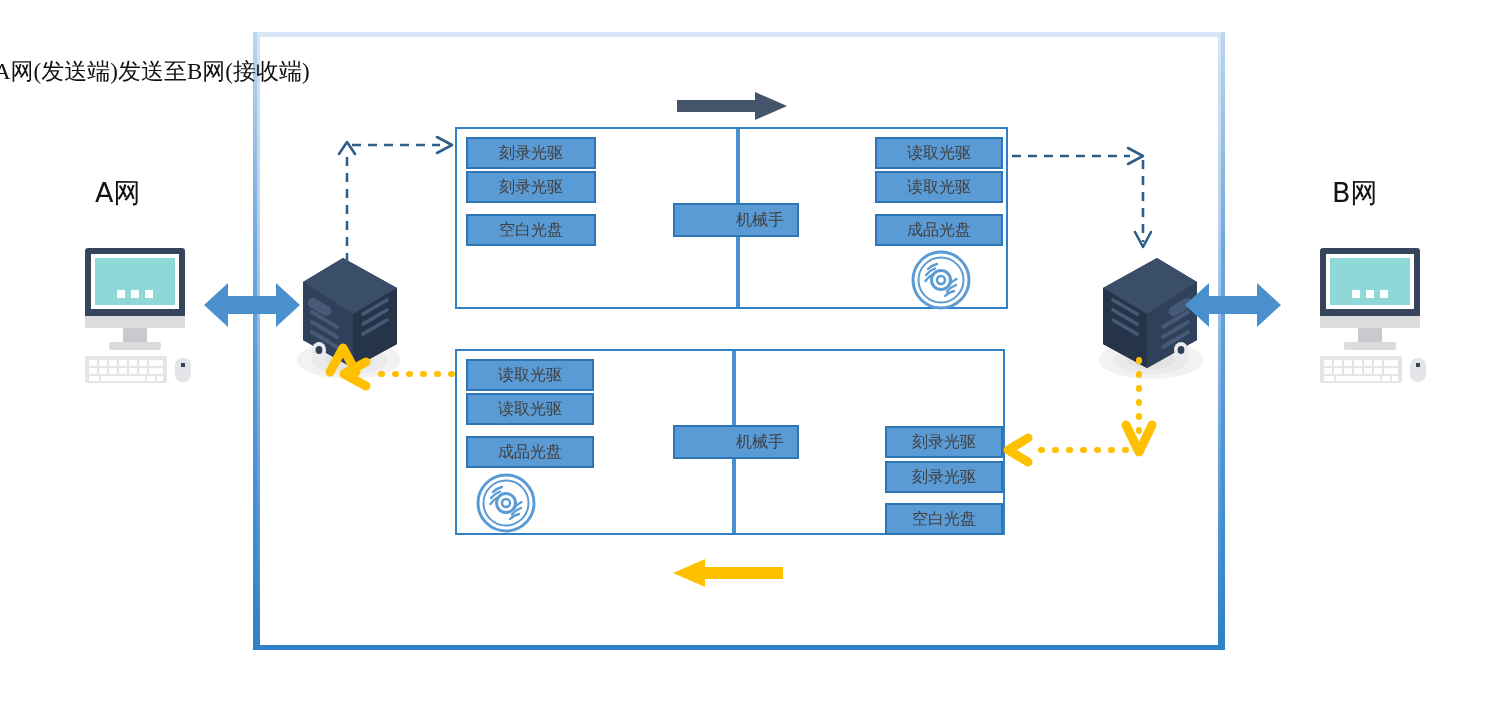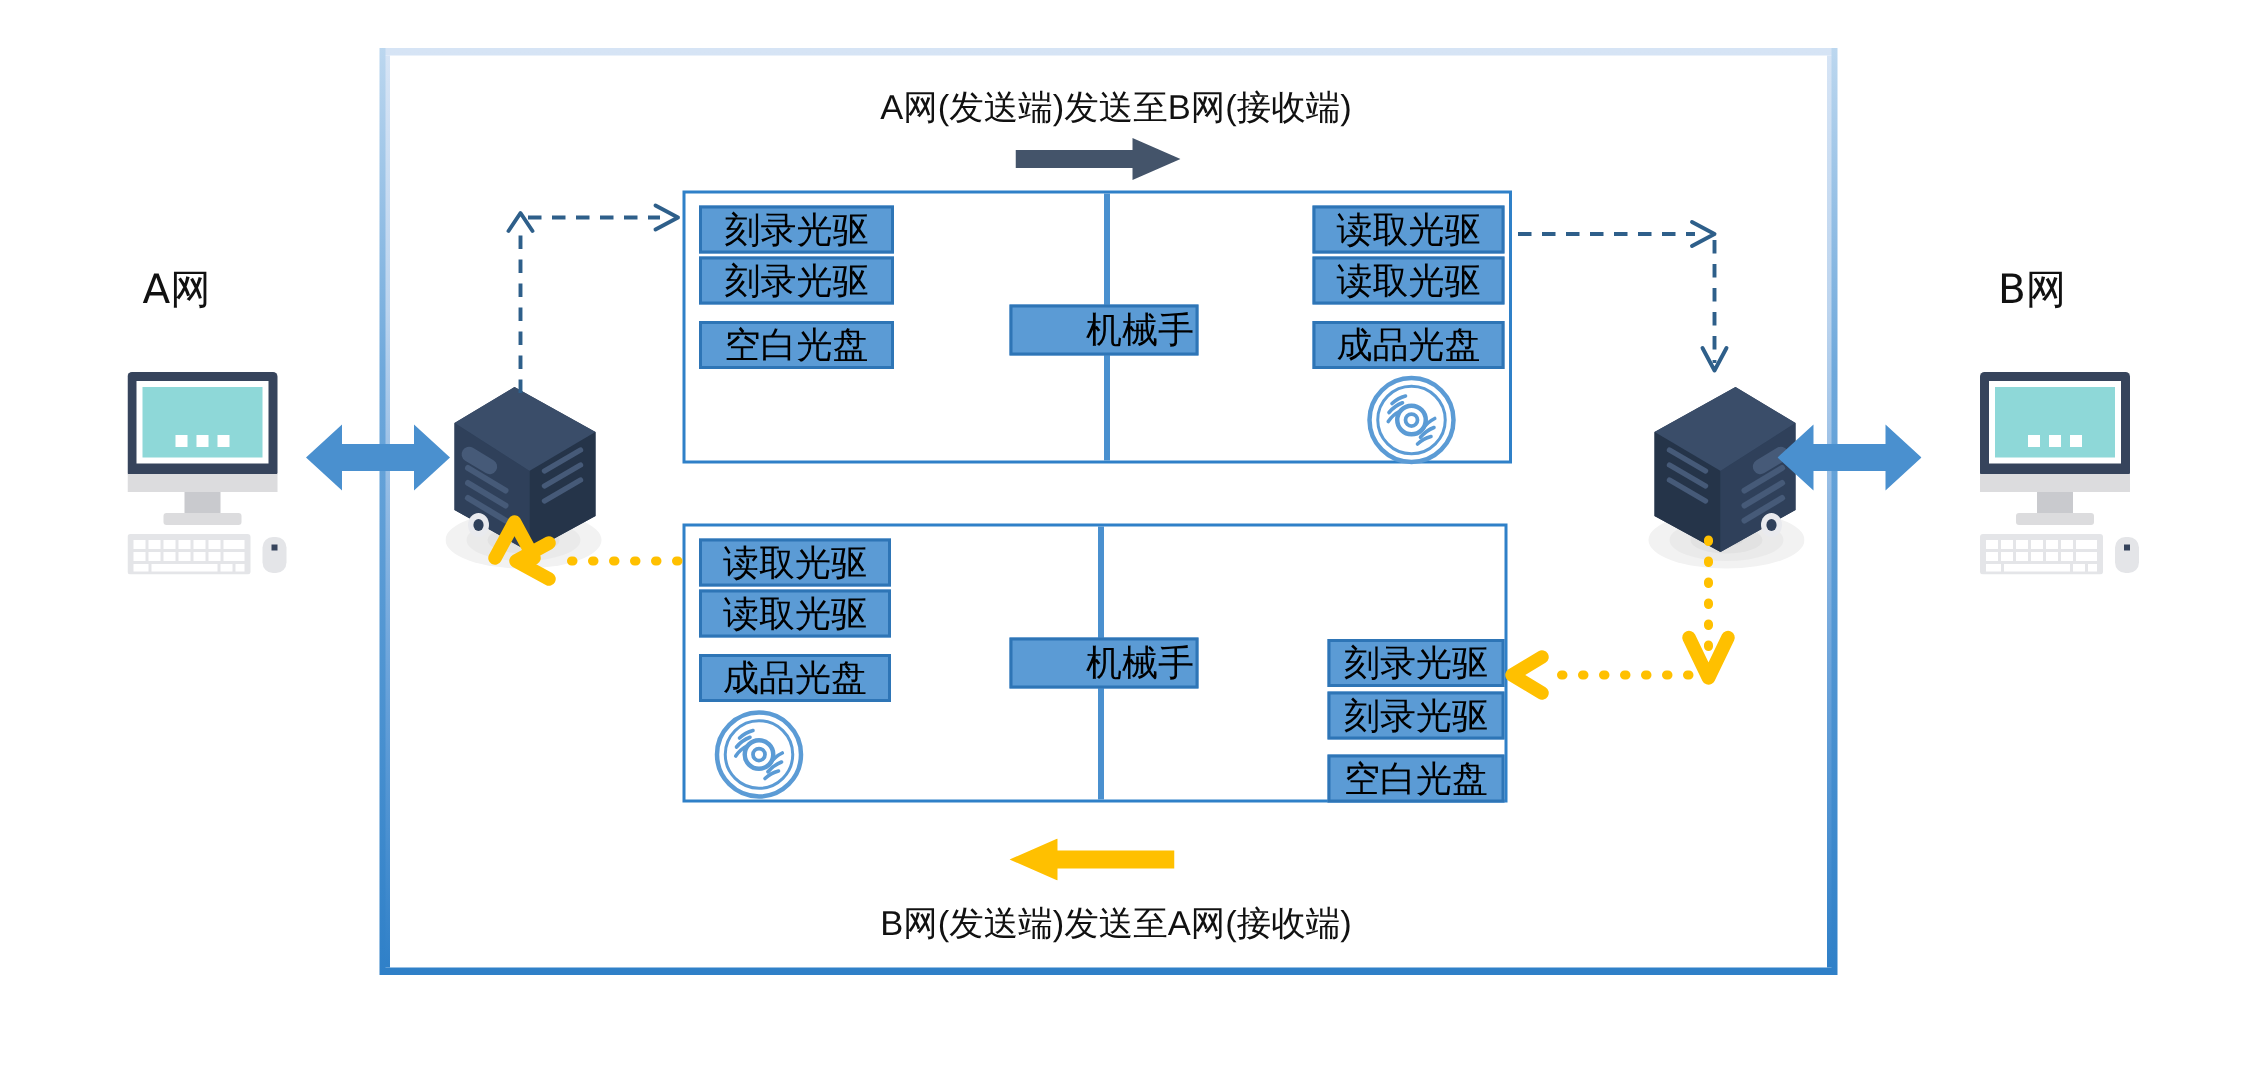--- a/index.html
+++ b/index.html
@@ -29,22 +29,22 @@
   
   .net-label{
     position:absolute;font-size:27px;color:#111;letter-spacing:0px;
     white-space:nowrap;font-family:"DejaVu Sans","Liberation Sans",sans-serif;
   }
   .net-label.a{left:95px;top:175px;}
   .net-label.b{left:1332px;top:175px;text-align:center;}
 
   .flow-title{
     position:absolute;font-size:23px;color:#111;white-space:nowrap;
-    text-align:center;width:100%;left:0;
-    font-family:Liberation Sans, sans-serif;
+    text-align:left;width:100%;left:0;
+    font-family:Liberation Serif, serif;
   }
   .flow-title.top{top:56px;}
   .flow-title.bottom{top:600px;}
   .flow-title span{display:inline-block;position:relative;left:-6px;}
 
   
   .big-arrow{position:absolute;}
   .big-arrow.top{left:677px;top:92px;}
   .big-arrow.bottom{left:673px;top:559px;}
 
@@ -58,21 +58,21 @@
   .machine .divider{
     position:absolute;top:0;bottom:0;width:4px;background:#4a90cf;
   }
   .machine.top .divider{left:279px;}
   .machine.bottom .divider{left:275px;}
 
   
   .chip{
     position:absolute;box-sizing:border-box;
     background:#5b9bd5;border:2px solid #2e75b6;
-    color:#000000;font-size:24px;line-height:1;
+    color:#404040;font-size:16px;line-height:1;
     display:flex;align-items:center;justify-content:center;
     font-family:"DejaVu Sans","Liberation Sans",sans-serif;
     white-space:nowrap;
   }
   .chip.robot{background:#5b9bd5;border:2px solid #2e75b6;padding-left:48px;}
 
   
   .disc{position:absolute;}
 
   
@@ -100,23 +100,20 @@
 
   <div class="outer-frame"></div>
   <div class="vline left"></div>
   <div class="vline right"></div>
 
   <div class="net-label a">A网</div>
   <div class="net-label b">B网</div>
 
   <div class="flow-title top">
     <span>A网(发送端)发送至B网(接收端)</span>
-  </div>
-  <div class="flow-title bottom">
-    <span>B网(发送端)发送至A网(接收端)</span>
   </div>
 
   <div class="big-arrow top">
     <svg width="110" height="28" viewBox="0 0 110 28">
       <path d="M0 8 L78 8 L78 0 L110 14 L78 28 L78 20 L0 20 Z" fill="#44546a"></path>
     </svg>
   </div>
   <div class="big-arrow bottom">
     <svg width="110" height="28" viewBox="0 0 110 28">
       <path d="M110 8 L32 8 L32 0 L0 14 L32 28 L32 20 L110 20 Z" fill="#ffc000"></path>

